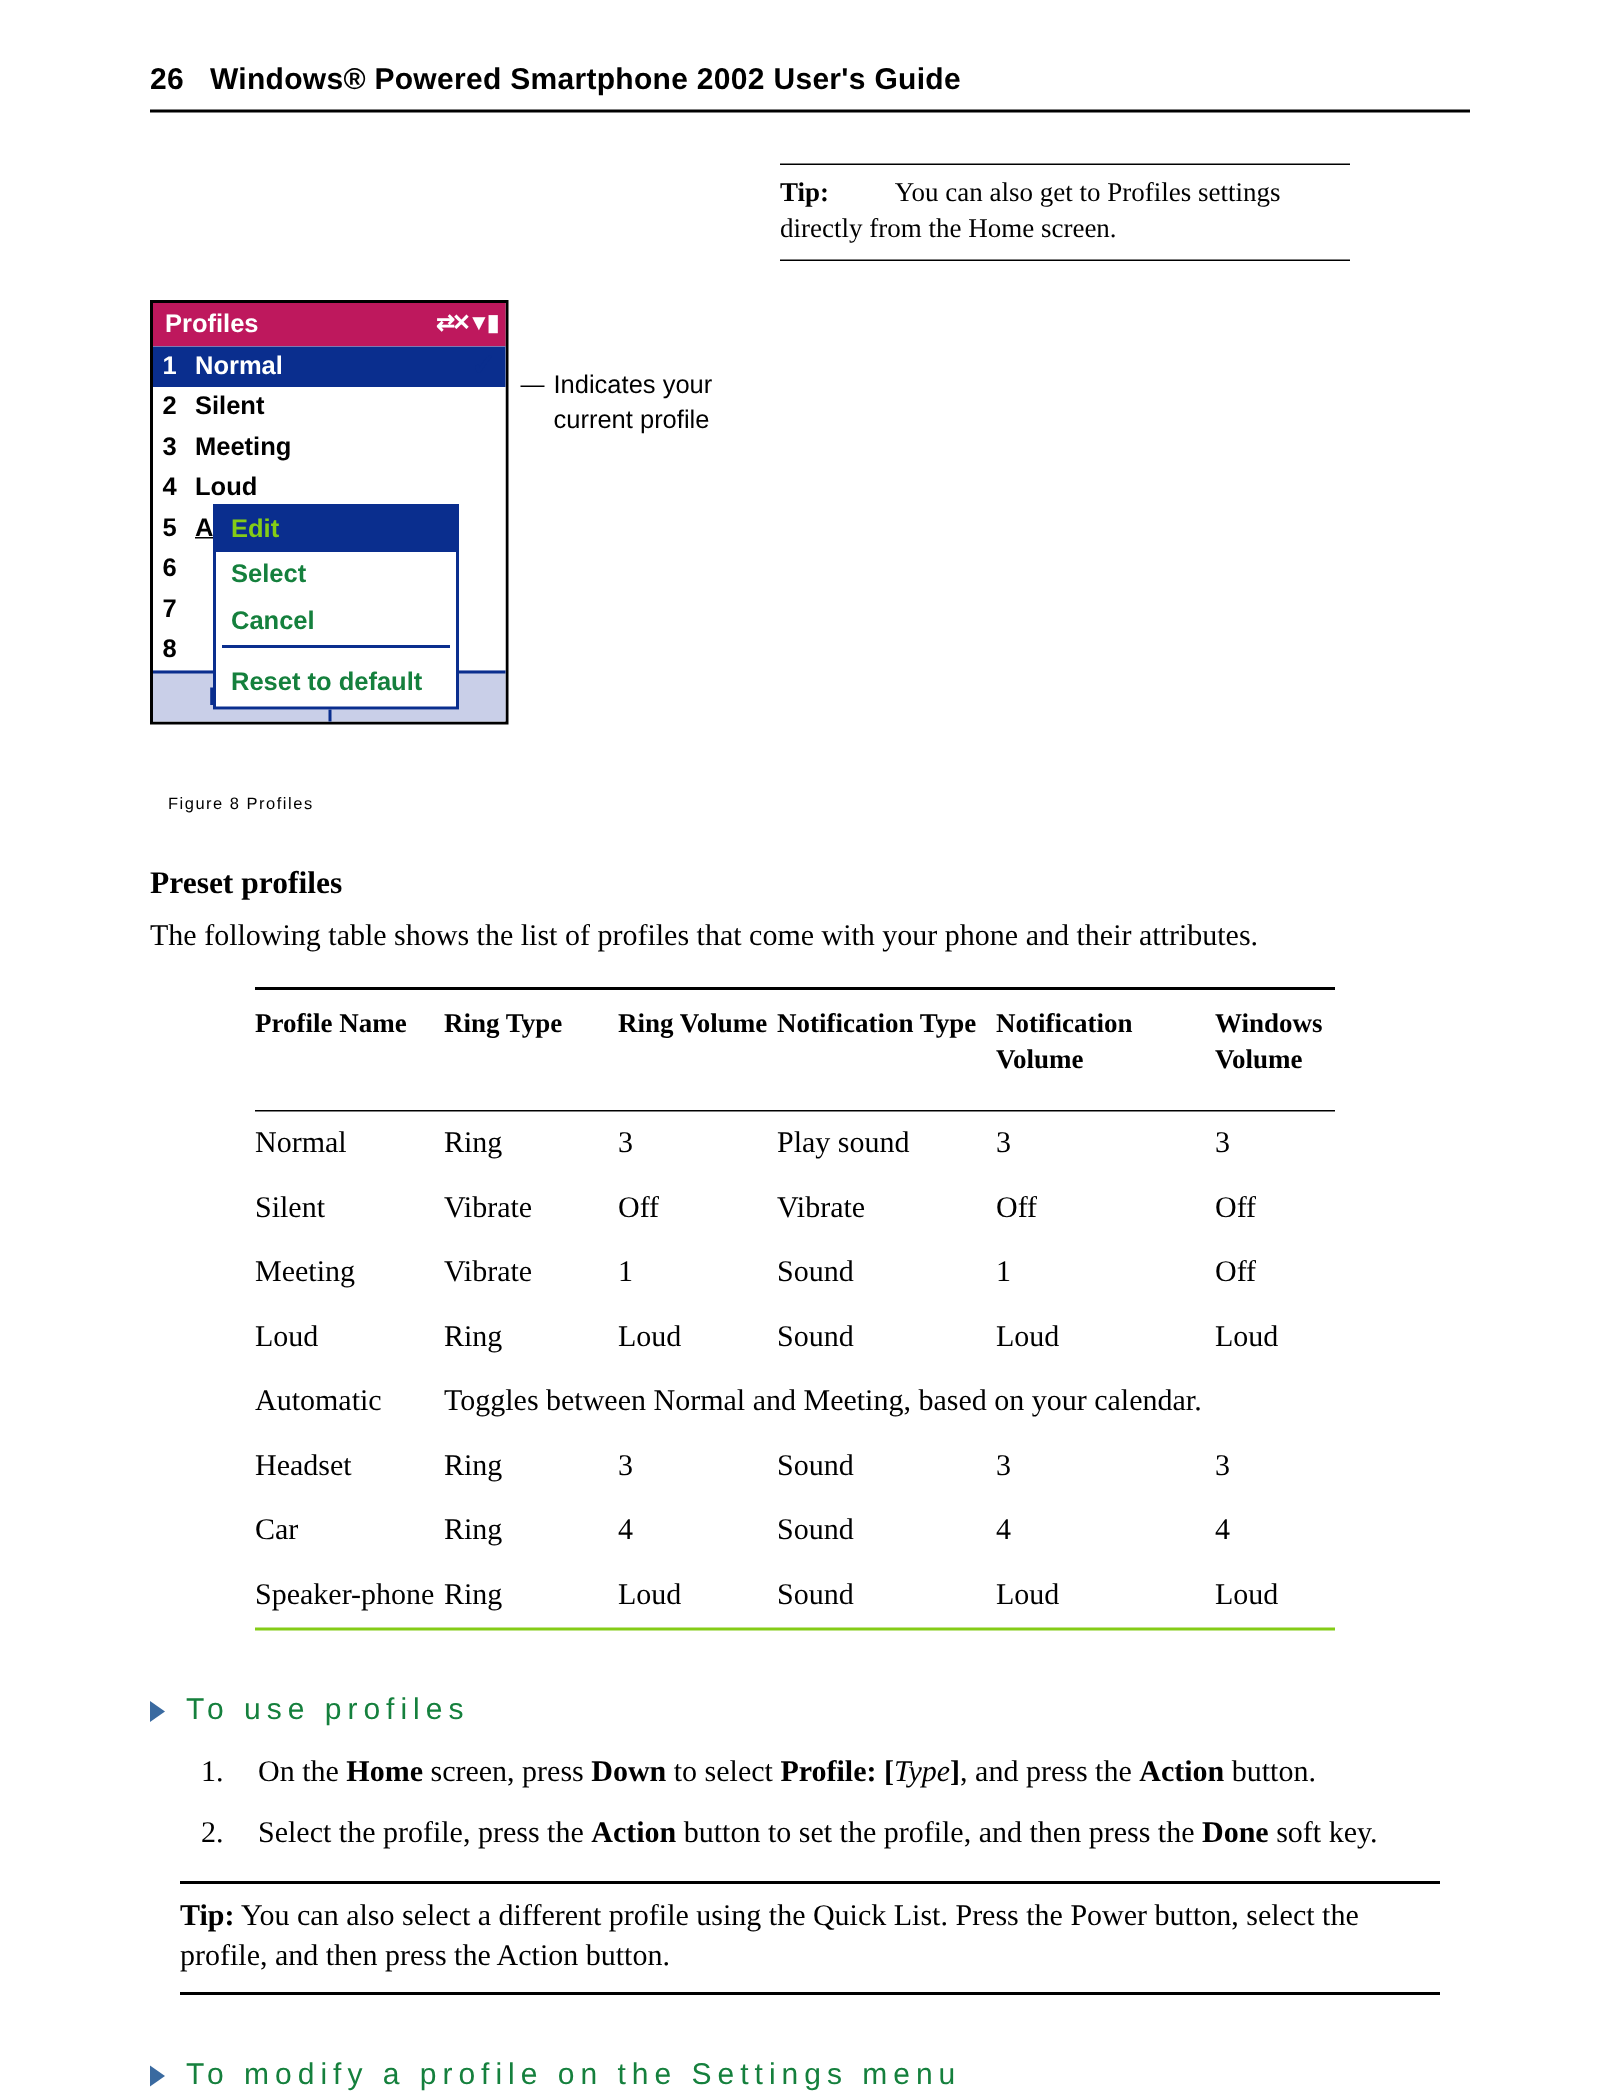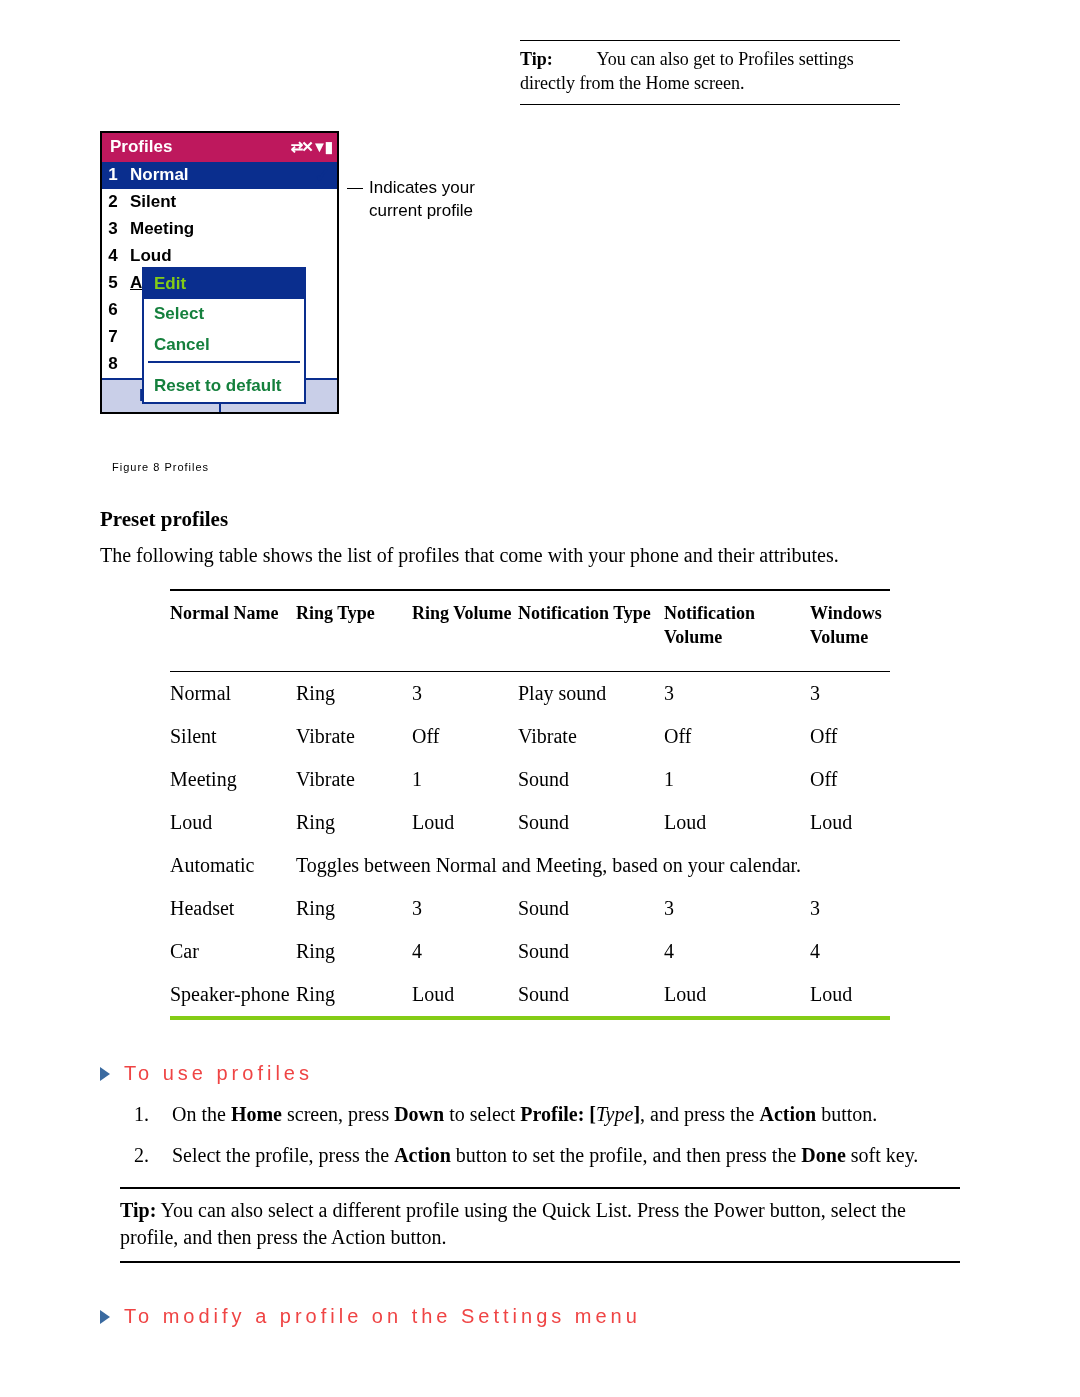--- a/index.html
+++ b/index.html
@@ -85,44 +85,48 @@
   
   table.profiles{
     width:720px;margin-left:70px;border-collapse:collapse;font-size:20px;
   }
   table.profiles th{
     text-align:left;font-weight:bold;font-size:18px;
     border-top:2px solid #000;border-bottom:1.5px solid #000;
     padding:10px 6px 22px 0;vertical-align:top;
   }
   table.profiles td{padding:8px 6px 8px 0;vertical-align:top;}
-  .profiles-bottom{border-bottom:4px solid #84cc16;}
+  .profiles-bottom{border-bottom:2px solid #84cc16;}
   
   .proc{
-    font-family:Tahoma,Arial,sans-serif;color:#ef4444;font-size:20px;
+    font-family:Tahoma,Arial,sans-serif;color:#15803d;font-size:20px;
     letter-spacing:4px;margin:40px 0 14px 0;display:flex;align-items:center;gap:14px;
   }
   .proc .tri{
     width:0;height:0;border-top:7px solid transparent;border-bottom:7px solid transparent;
     border-left:10px solid #3a6aa0;
   }
   ol.steps{margin:0 0 0 54px;padding:0;}
   ol.steps li{margin:0 0 14px 0;padding-left:18px;font-size:20px;}
   .tip-block{
     border-top:2px solid #000;border-bottom:2px solid #000;
     padding:8px 0 10px 0;margin:18px 20px 0 20px;font-size:20px;
   }
   b,strong{font-weight:bold;}
   em{font-style:italic;}
 </style>
 </head>
 <body>
 
 <div class="page">
 
+  <div class="running-head">
+    <span>26</span>&nbsp;&nbsp;
+    <span>Windows® Powered Smartphone 2002 User's Guide</span>
+  </div>
 
   <div class="tip-box">
     <b>Tip:</b>
     <span>You can also get to Profiles settings directly from the Home screen.</span>
   </div>
 
   <div class="fig-row">
     <div class="phone">
       <div class="titlebar">
         <span>Profiles</span>
@@ -186,21 +190,21 @@
   </div>
 
   <div class="fig-cap">Figure 8 Profiles</div>
 
   <h3 class="preset">Preset profiles</h3>
   <div class="intro">The following table shows the list of profiles that come with your phone and their attributes.</div>
 
   <table class="profiles">
     <thead>
         <tr>
-      <th style="width:120px">Normal Name</th>
+      <th style="width:120px">Profile Name</th>
       <th style="width:110px">Ring Type</th>
       <th style="width:100px">Ring Volume</th>
       <th style="width:140px">Notification Type</th>
       <th style="width:140px">Notification Volume</th>
       <th>Windows Volume</th>
     </tr>
       </thead>
     <tbody id="profiles-body">
         <tr>
           <td>Normal</td>

